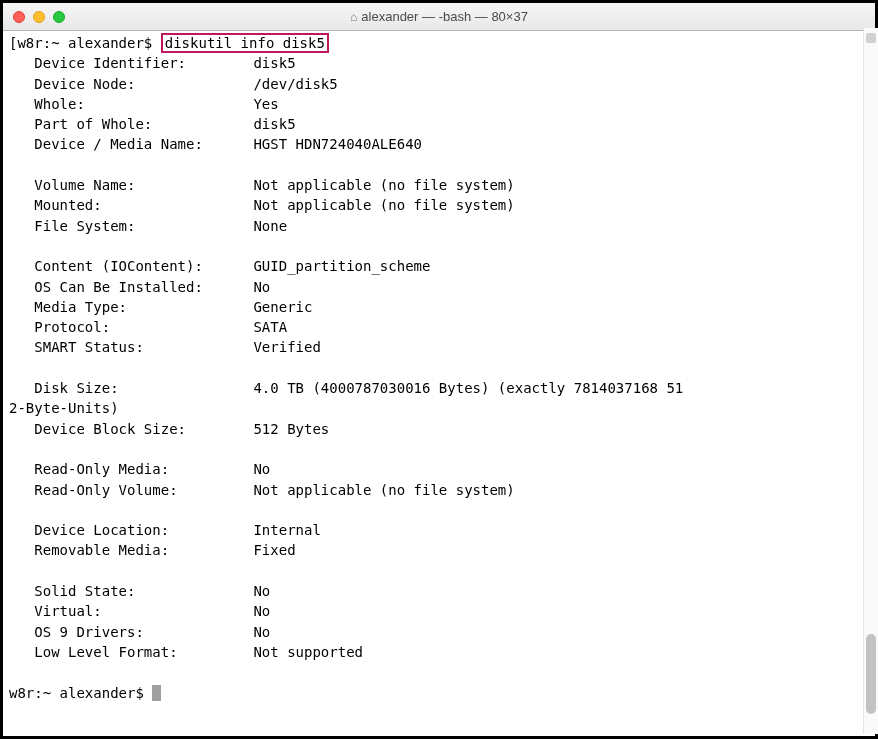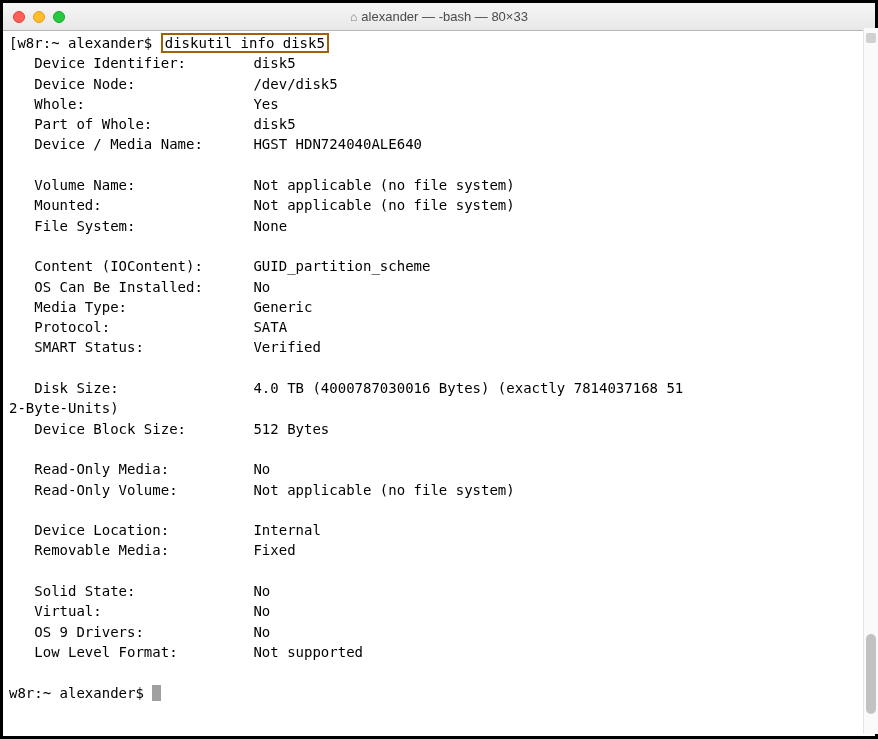--- a/index.html
+++ b/index.html
@@ -84,21 +84,21 @@
     .scroll-thumb {
       position: absolute;
       right: 2px;
       bottom: 20px;
       width: 10px;
       height: 80px;
       background: #c2c2c2;
       border-radius: 5px;
     }
     .hl {
-      border: 2px solid #a16207;
+      border: 2px solid #be185d;
       padding: 0 2px;
       display: inline;
     }
     .cursor {
       display: inline-block;
       width: 9px;
       height: 16px;
       background: #a0a0a0;
       vertical-align: text-bottom;
     }
@@ -107,21 +107,21 @@
 <body>
 
 <div class="titlebar">
   <div class="traffic-lights">
     <div class="traffic-light tl-close"></div>
     <div class="traffic-light tl-min"></div>
     <div class="traffic-light tl-max"></div>
   </div>
   <div class="title">
     <span class="home-icon">⌂</span>
-    <span>alexander — -bash — 80×33</span>
+    <span>alexander — -bash — 80×37</span>
   </div>
 </div>
 
 <div class="terminal-body"><span>[<span>w8r:~ alexander$ </span><span class="hl">diskutil info disk5</span></span>
 <span id="output-lines">   Device Identifier:        disk5
    Device Node:              /dev/disk5
    Whole:                    Yes
    Part of Whole:            disk5
    Device / Media Name:      HGST HDN724040ALE640
 

